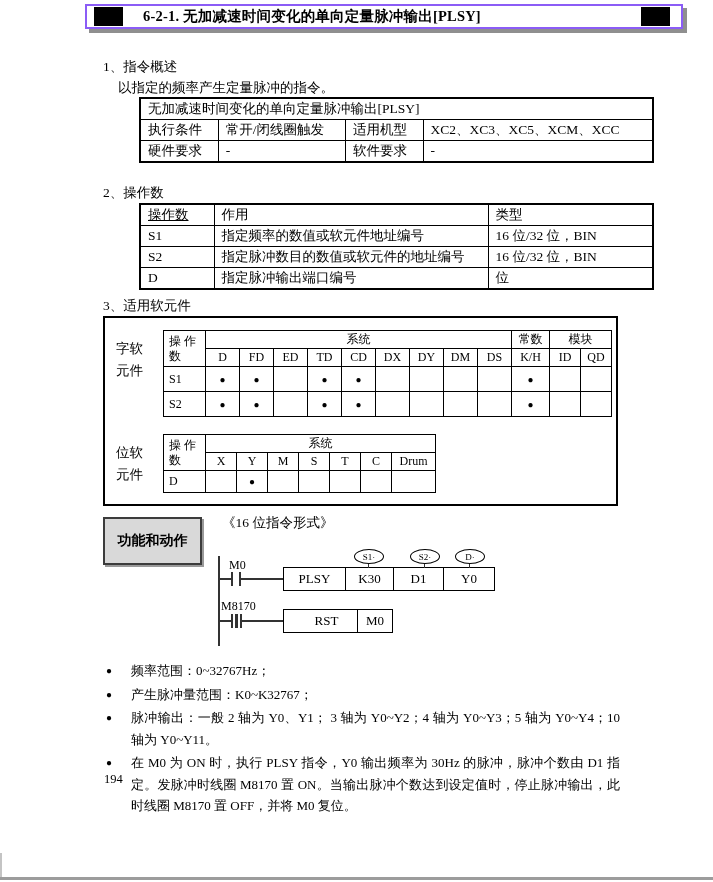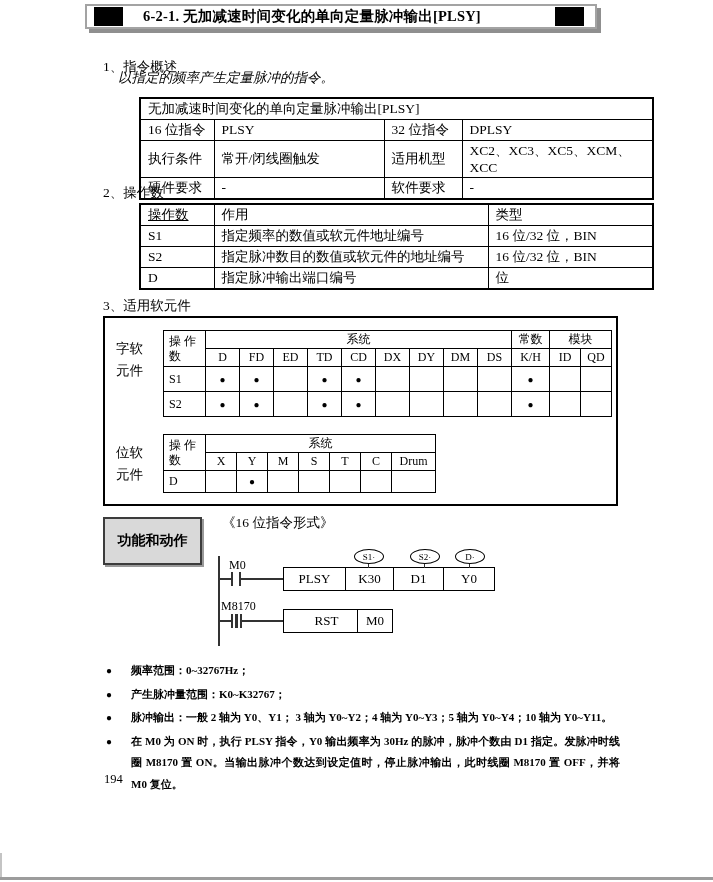--- a/index.html
+++ b/index.html
@@ -6,22 +6,22 @@
   html,body { background:#fff; }
   body {
     width:713px; height:882px;
     font-family:"Liberation Serif","DejaVu Serif",serif;
     color:#000;
   }
   .page { position:relative; width:713px; height:882px; background:#fff; overflow:hidden; }
 
   
   .header-bar{
-    position:absolute; left:85px; top:4px; width:512px; height:25px;
-    border:2px solid #a3a3a3; background:#fff;
+    position:absolute; left:85px; top:4px; width:598px; height:25px;
+    border:2px solid #8b5cf6; background:#fff;
     box-shadow:4px 4px 0 #8f8f8f;
     display:flex; align-items:center;
   }
   .hsq{ width:29px; height:19px; background:#000; }
   .hsq.left{ margin-left:7px; }
   .hsq.right{ margin-right:11px; }
   .header-title{ flex:1; padding-left:20px; font-weight:bold; font-size:14.5px; letter-spacing:0.2px; }
 
   
   .sec-heading{ position:absolute; left:103px; font-size:13.5px; }
@@ -93,51 +93,45 @@
   .tag-oval{
     position:absolute; width:30px; height:15px; border:1.2px solid #000; border-radius:50%;
     display:flex; align-items:center; justify-content:center;
     font-size:9px; background:#fff;
   }
 
   
   .bullets{ position:absolute; left:104px; top:660px; width:516px; list-style:none; }
   .bullets li{ display:flex; margin-bottom:2px; }
   .bullet-dot{ width:27px; font-size:10px; line-height:21px; padding-left:2px; }
-  .bullet-text{ flex:1; font-size:11px; line-height:21.5px; text-align:justify;font-weight:bold; }
+  .bullet-text{ flex:1; font-size:13px; line-height:21.5px; text-align:justify; }
 
   .page-number{ position:absolute; left:104px; top:772px; font-size:12.5px; }
 
   .bottom-line{ position:absolute; left:0; top:877px; width:713px; height:3px; background:#9c9c9c; }
   .left-edge{ position:absolute; left:0; top:853px; width:2px; height:27px; background:#c4c4c4; }
 </style>
 </head>
 <body>
 
 <div class="page">
 
   <div class="header-bar">
     <div class="hsq left"></div>
     <div class="header-title">6-2-1. 无加减速时间变化的单向定量脉冲输出[PLSY]</div>
     <div class="hsq right"></div>
   </div>
 
   <div class="sec-heading" style="top:58px;">1、指令概述</div>
-  <div class="intro-line" style="top:69px;font-style:italic;">以指定的频率产生定量脉冲的指令。</div>
+  <div class="intro-line" style="top:79px;">以指定的频率产生定量脉冲的指令。</div>
 
   <table class="doc" id="overview-table">
     <tbody>
         <tr>
       <td colspan="4">无加减速时间变化的单向定量脉冲输出[PLSY]</td>
-    </tr>
-    <tr>
-      <td class="c1">16 位指令</td>
-      <td class="c2">PLSY</td>
-      <td class="c3">32 位指令</td>
-      <td>DPLSY</td>
     </tr>
     <tr>
       <td>执行条件</td>
       <td>常开/闭线圈触发</td>
       <td>适用机型</td>
       <td>XC2、XC3、XC5、XCM、XCC</td>
     </tr>
     <tr>
       <td>硬件要求</td>
       <td>-</td>

